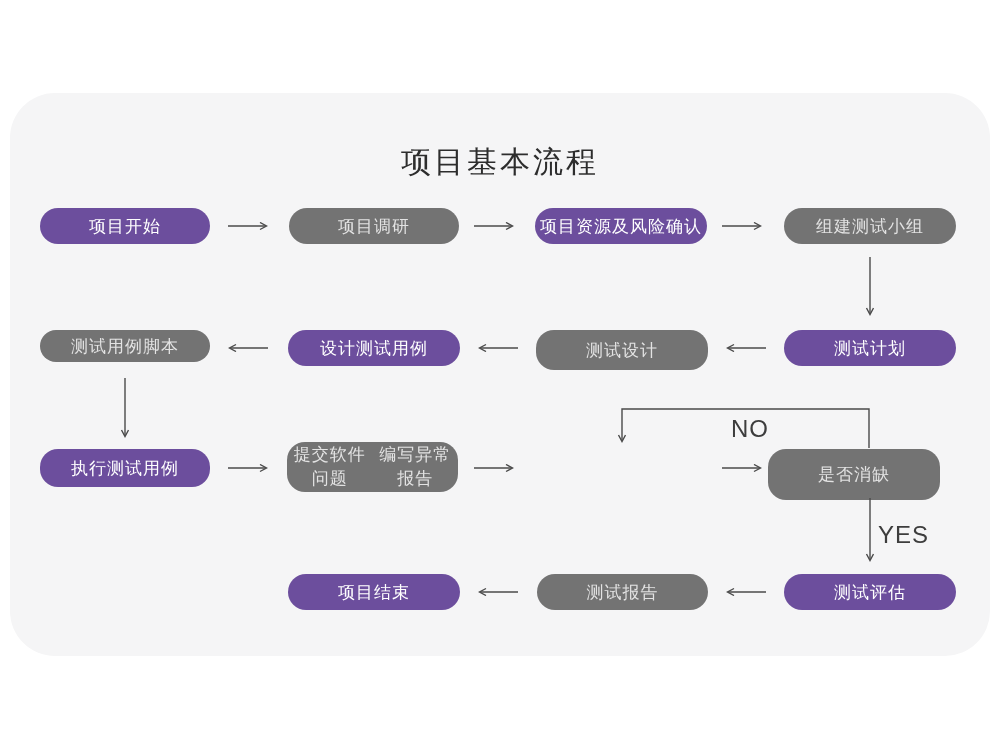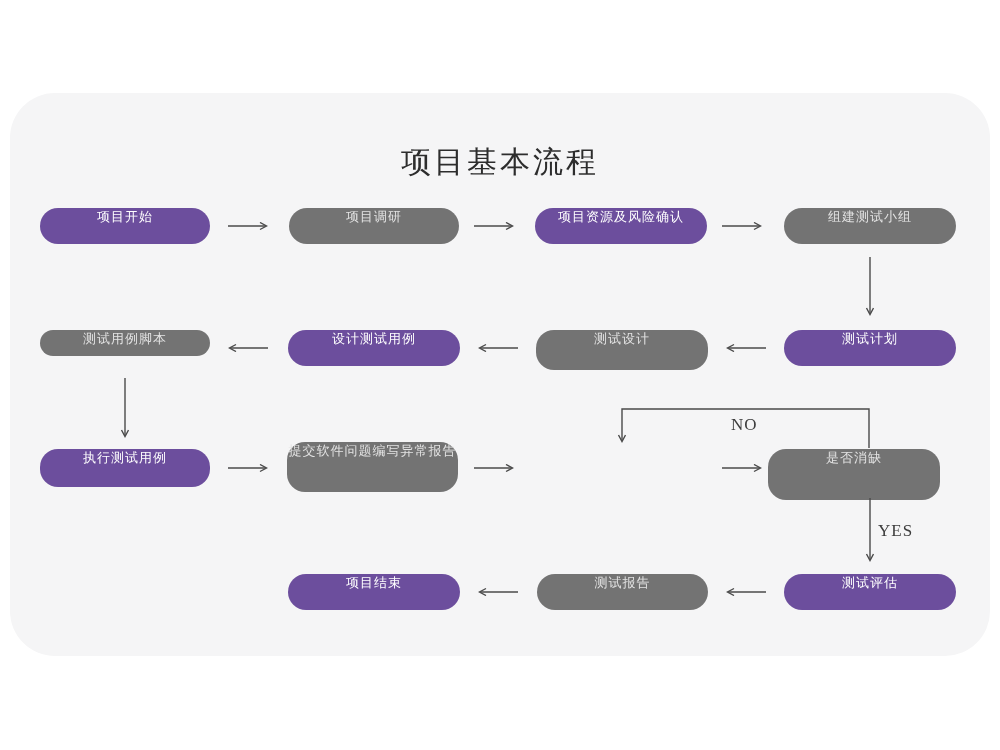--- a/index.html
+++ b/index.html
@@ -1,28 +1,28 @@
 <!DOCTYPE html>
 <html><head>
 <meta charset="utf-8">
 <style>
   * { margin:0; padding:0; box-sizing:border-box; }
   html,body { width:1000px; height:750px; background:#ffffff; overflow:hidden;
               font-family:"Liberation Sans","DejaVu Sans",sans-serif; }
-  .stage { position:relative; width:1000px; height:750px;font-family:Liberation Serif, serif; }
+  .stage { position:relative; width:1000px; height:750px; }
   .card { position:absolute; left:10px; top:93px; width:980px; height:563px;
           background:#f5f5f6; border-radius:45px; }
   .title { position:absolute; left:0; right:0; top:142px; text-align:center;
            font-size:30px; font-weight:500; color:#2d2d2d; letter-spacing:3px; }
-  .node { position:absolute; display:flex; justify-content:center;
-          border-radius:18px; font-size:13px; letter-spacing:1px; text-align:center; }
+  .node { position:absolute; display:flex; align-items:center; justify-content:center;
+          border-radius:18px; font-size:17px; letter-spacing:1px; text-align:center; }
   .node.purple { background:#6c4e9d; color:#ffffff; }
   .node.gray   { background:#737373; color:#e3e3e3; }
   .node.multi  { flex-direction:row; line-height:1.4; }
-  .edge-label { position:absolute; font-size:17px; color:#3d3d3d; letter-spacing:1px;text-align:center; }
+  .edge-label { position:absolute; font-size:24px; color:#3d3d3d; letter-spacing:1px;text-align:center; }
   svg.arrows { position:absolute; left:0; top:0; width:1000px; height:750px;
                pointer-events:none; }
   svg.arrows path { stroke:#4a4a4a; stroke-width:1.4; fill:none; }
 </style>
 </head>
 <body>
 
 <div class="stage">
 
   <div class="card"></div>
@@ -35,21 +35,21 @@
   <div class="node gray" style="left:289px;top:208px;width:170px;height:36px">
     <span>项目调研</span>
   </div>
   <div class="node purple" style="left:535px;top:208px;width:172px;height:36px">
     <span>项目资源及风险确认</span>
   </div>
   <div class="node gray" style="left:784px;top:208px;width:172px;height:36px">
     <span>组建测试小组</span>
   </div>
 
-  <div class="node gray" style="left:40px;top:330px;width:170px;height:26px">
+  <div class="node gray" style="left:40px;top:330px;width:170px;height:32px">
     <span>测试用例脚本</span>
   </div>
   <div class="node purple" style="left:288px;top:330px;width:172px;height:36px">
     <span>设计测试用例</span>
   </div>
   <div class="node gray" style="left:536px;top:330px;width:172px;height:40px">
     <span>测试设计</span>
   </div>
   <div class="node purple" style="left:784px;top:330px;width:172px;height:36px">
     <span>测试计划</span>

